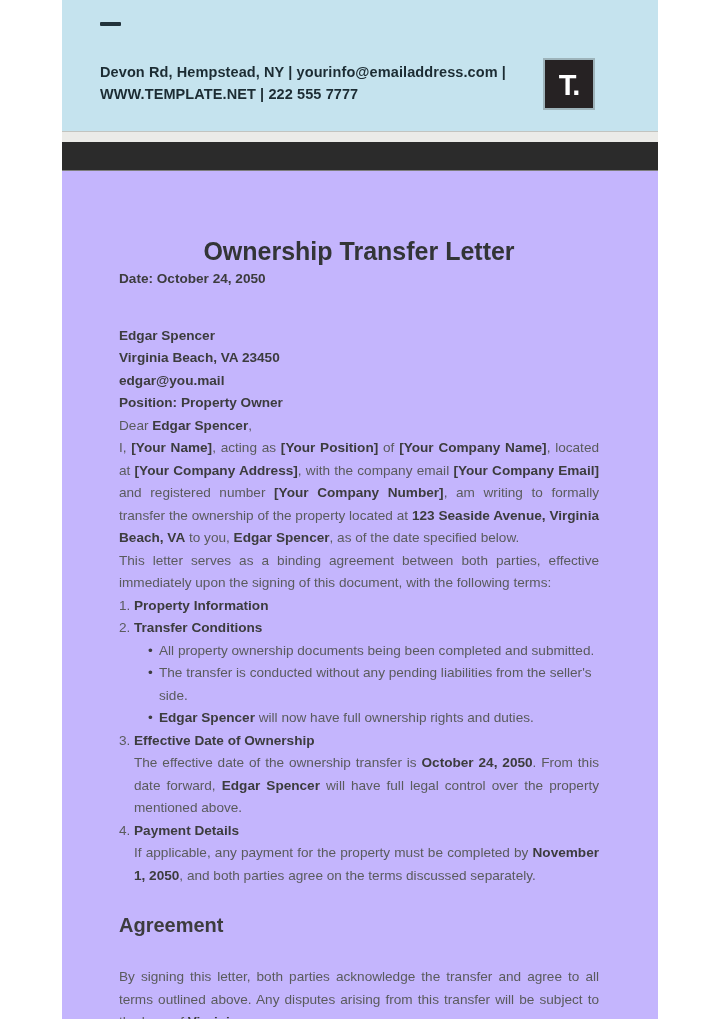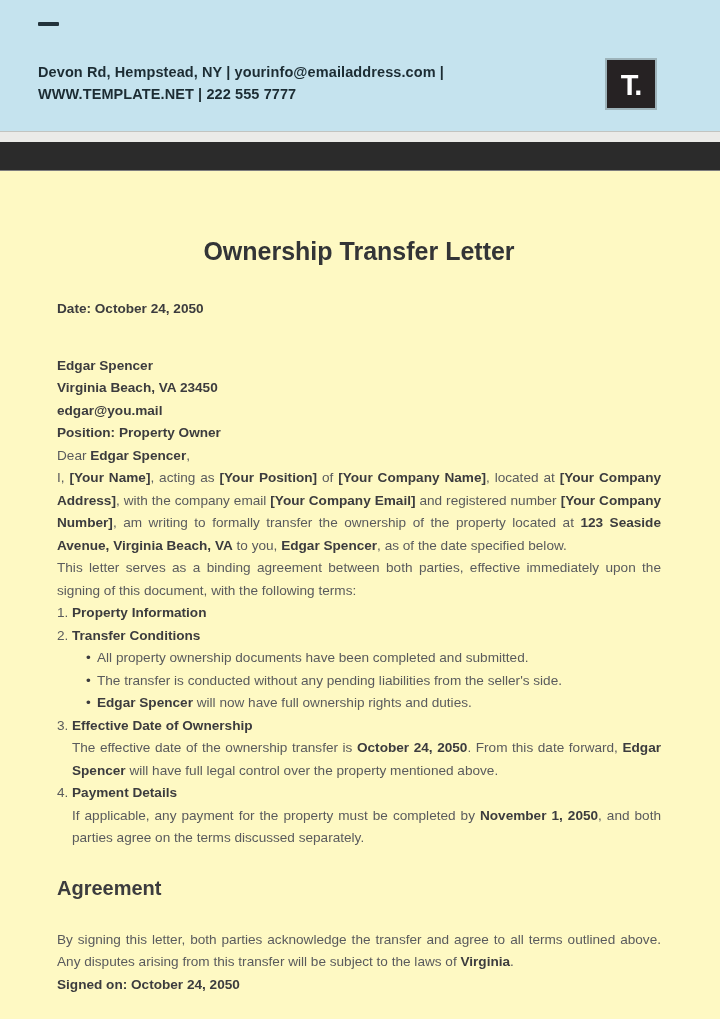--- a/index.html
+++ b/index.html
@@ -8,22 +8,22 @@
     --band-dark:#2b2b2b;
     --logo-bg:#262223;
     --logo-fg:#ffffff;
     --ink-dark:#3c3c3e;
     --ink-body:#5a5b5d;
     --ink-header:#1c2c33;
   }
   *{box-sizing:border-box;}
   html,body{margin:0;padding:0;background:#ffffff;}
   .page{
-    position:relative;width:720px;height:1019px;margin:0 auto;
-    background:#fef9c3;overflow:hidden;
+    position:relative;width:596px;height:1019px;margin:0 auto;
+    background:#c4b5fd;overflow:hidden;
     font-family:"Liberation Sans",sans-serif;
   }
   
   .letterhead{position:relative;height:131px;background:var(--header-bg);}
   .dash{position:absolute;left:38px;top:22px;width:21px;height:4px;background:#22333b;border-radius:1px;}
   .contact{
     position:absolute;left:38px;top:62px;
     font-size:14.5px;font-weight:600;color:var(--ink-header);
     line-height:21.5px;letter-spacing:.1px;
   }
@@ -38,21 +38,21 @@
   
   .content{
     padding:0 59px 0 57px;
     color:var(--ink-body);font-size:13.6px;line-height:22.5px;
   }
   strong{color:var(--ink-dark);font-weight:700;}
   .title{
     margin:65px 0 0;text-align:center;
     font-size:25px;line-height:30px;font-weight:600;color:#333537;
   }
-  .date{margin-top:32px;font-weight:700;color:var(--ink-dark);}
+  .date{margin-top:2px;font-weight:700;color:var(--ink-dark);}
   .recipient{margin-top:34px;font-weight:700;color:var(--ink-dark);}
   .para{margin:0;text-align:justify;}
   .term-head{display:flex;}
   .term-num{flex:0 0 15px;color:var(--ink-body);}
   .term-heading{font-weight:700;color:var(--ink-dark);}
   .term-body{margin-left:15px;text-align:justify;}
   .bullet{display:flex;margin-left:29px;}
   .bullet-dot{flex:0 0 11px;color:var(--ink-dark);}
   .bullet-text{flex:1;}
   .agreement-heading{margin-top:26px;font-size:20px;line-height:24px;font-weight:700;color:var(--ink-dark);}
@@ -104,21 +104,21 @@
             <span class="term-heading">Property Information</span>
           </div>
         </div>
         <div class="term">
           <div class="term-head">
             <span class="term-num">2.</span>
             <span class="term-heading">Transfer Conditions</span>
           </div>
           <div class="bullet">
             <span class="bullet-dot">•</span>
-            <span class="bullet-text"><span>All property ownership documents have been completed and submitted.</span></span>
+            <span class="bullet-text"><span>All property ownership documents being been completed and submitted.</span></span>
           </div>
           <div class="bullet">
             <span class="bullet-dot">•</span>
             <span class="bullet-text"><span>The transfer is conducted without any pending liabilities from the seller's side.</span></span>
           </div>
           <div class="bullet">
             <span class="bullet-dot">•</span>
             <span class="bullet-text"><strong>Edgar Spencer</strong><span> will now have full ownership rights and duties.</span></span>
           </div>
         </div>

